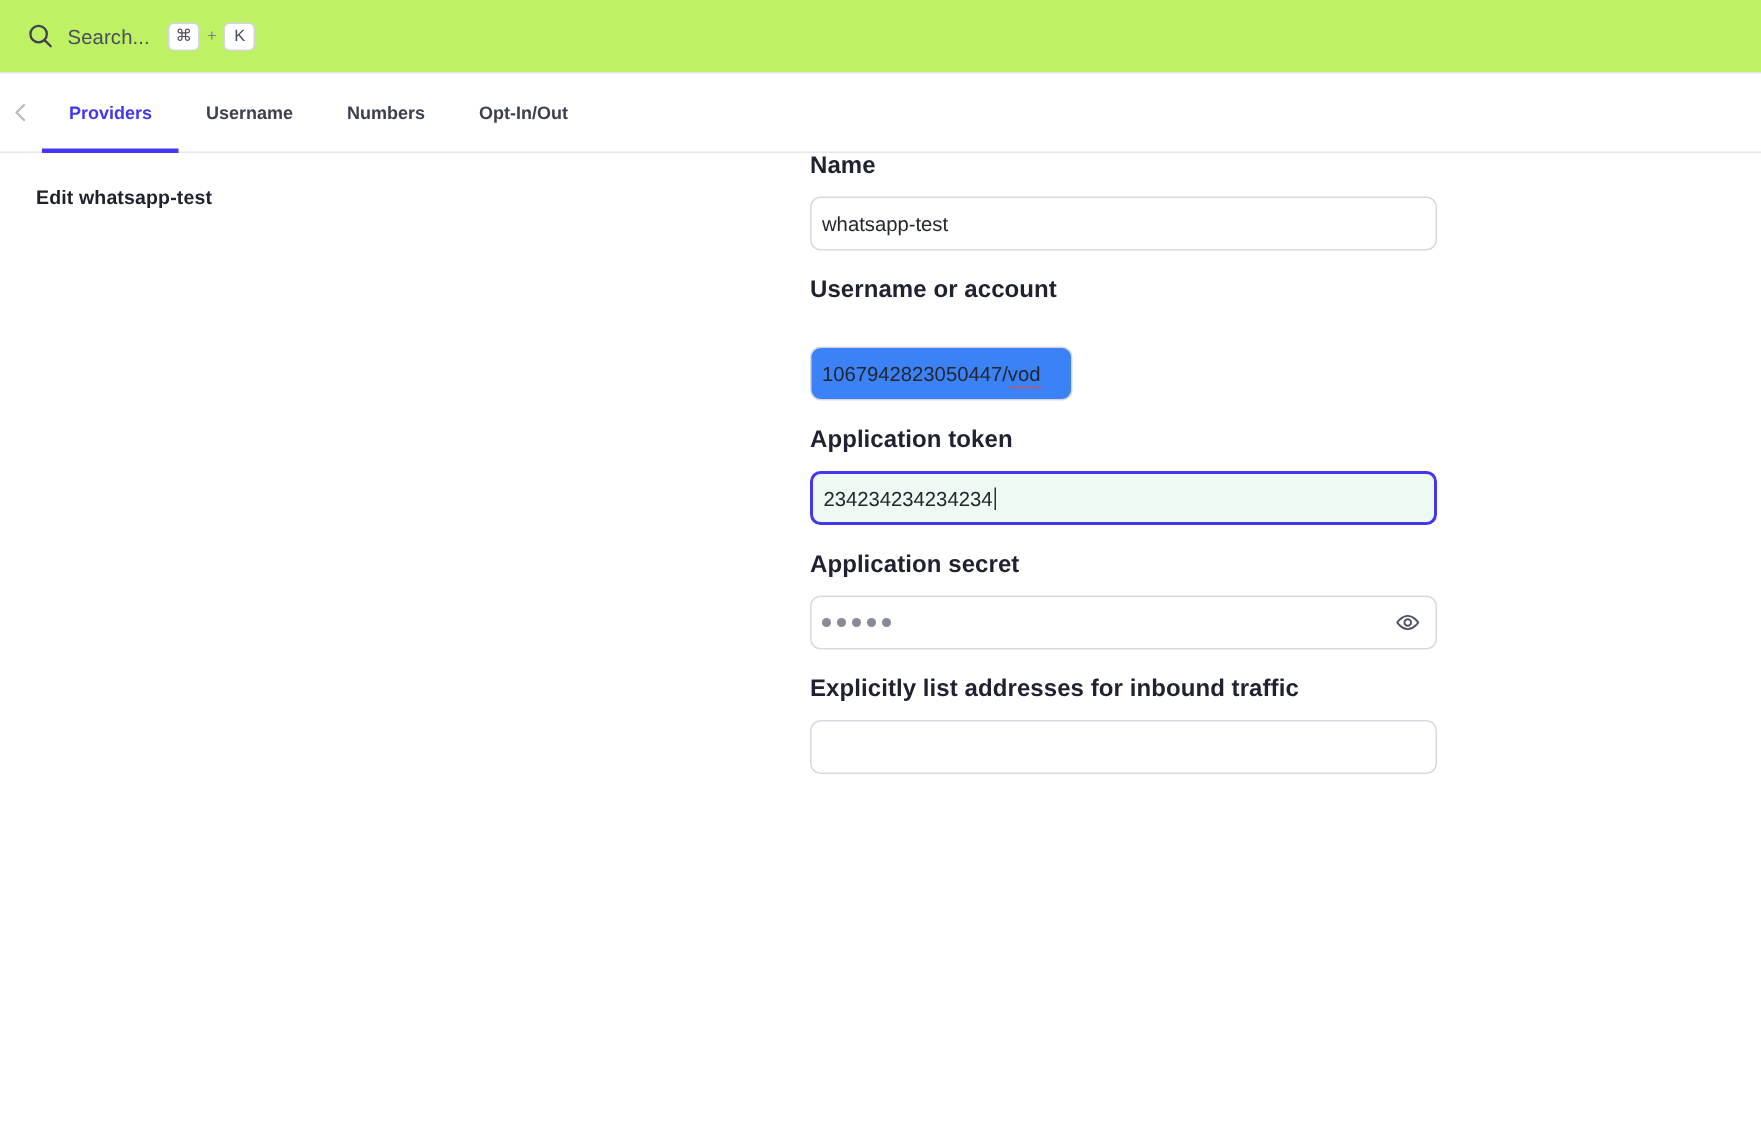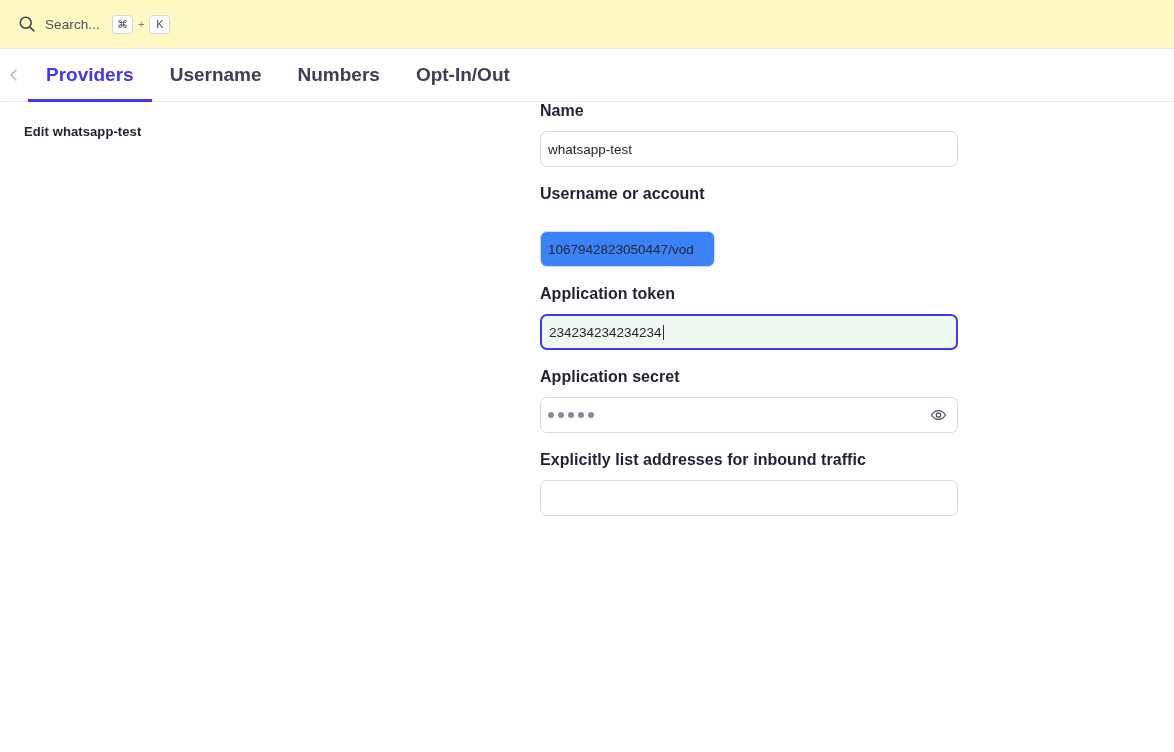--- a/index.html
+++ b/index.html
@@ -12,21 +12,21 @@
   body { overflow: hidden; position: relative; }
 
   
   .topbar {
     height: 49px;
     width: 100%;
     display: flex;
     align-items: center;
     padding-left: 18px;
     border-bottom: 1px solid #e7e8ec;
-    background: #fef9c3;
+    background: #bef264;
   }
   .search-wrap {
     display: flex;
     align-items: center;
     gap: 9px;
     cursor: text;
   }
   .search-icon { width: 18px; height: 18px; display: block; color: #3f4251; }
   .search-placeholder {
     font-size: 13.5px;
@@ -62,21 +62,21 @@
   }
   .back-chevron {
     width: 16px; height: 16px;
     margin-right: 6px;
     color: #b9bcc6;
     display: block;
     flex: none;
   }
   .tabs { display: flex; align-items: center; height: 100%; }
   .tab {
-    font-size: 19px;
+    font-size: 12px;
     font-weight: bold;
     color: #3d4051;
     padding: 0 18px;
     height: 100%;
     display: flex;
     align-items: center;
     cursor: pointer;
     position: relative;
     white-space: nowrap;
   }

